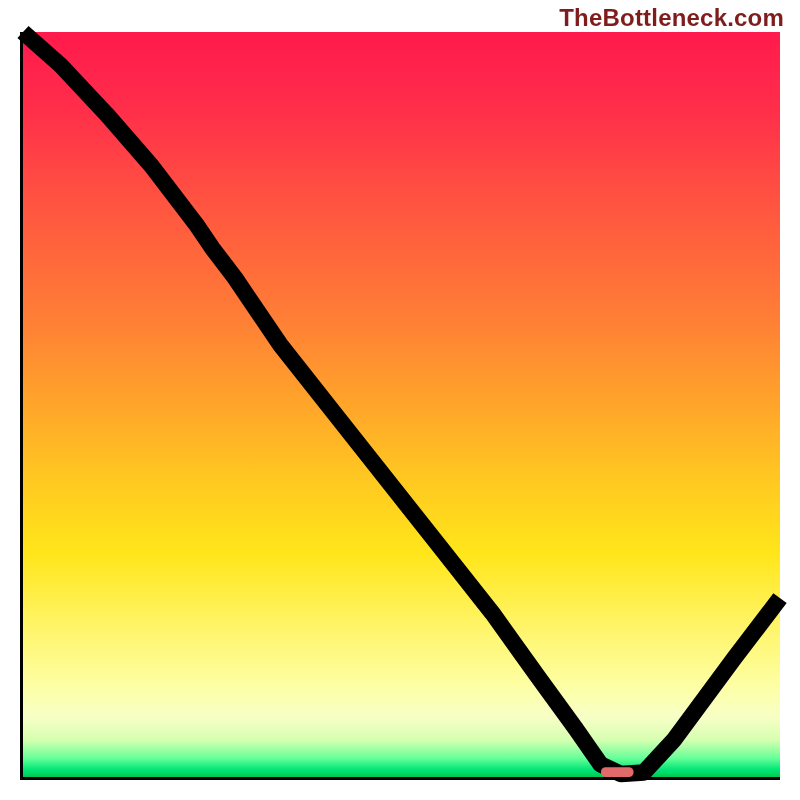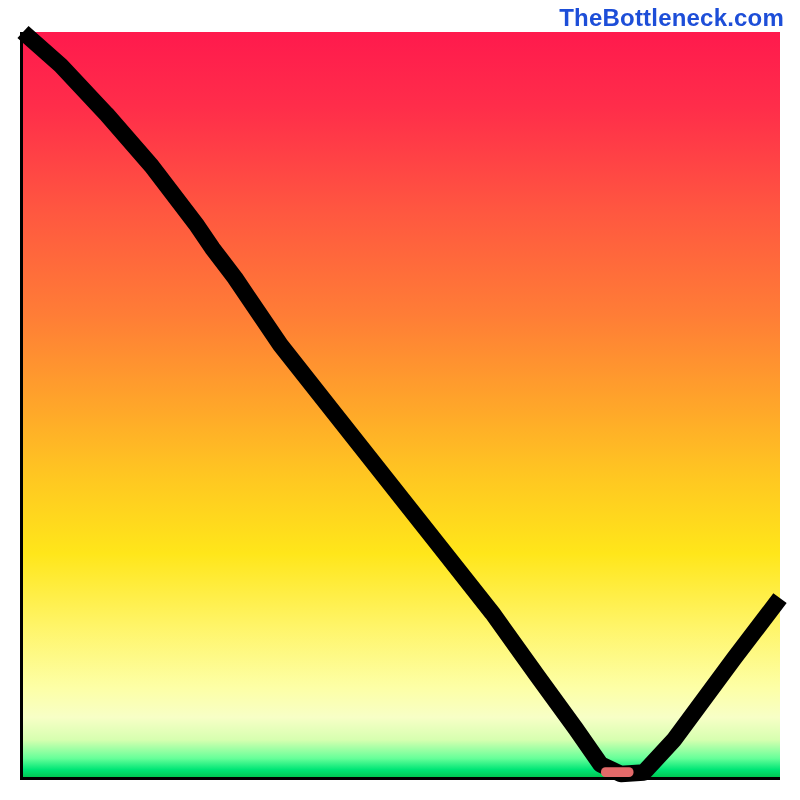--- a/index.html
+++ b/index.html
@@ -15,21 +15,21 @@
     position: relative;
     width: 800px;
     height: 800px;
   }
   .watermark {
     position: absolute;
     top: 4px;
     right: 16px;
     font-size: 24px;
     font-weight: 600;
-    color: #1d4ed8;
+    color: #7f1d1d;
     letter-spacing: 0.2px;
     z-index: 10;
     user-select: none;
   }
   .plot-frame {
     position: absolute;
     left: 20px;
     top: 32px;
     width: 760px;
     height: 748px;

